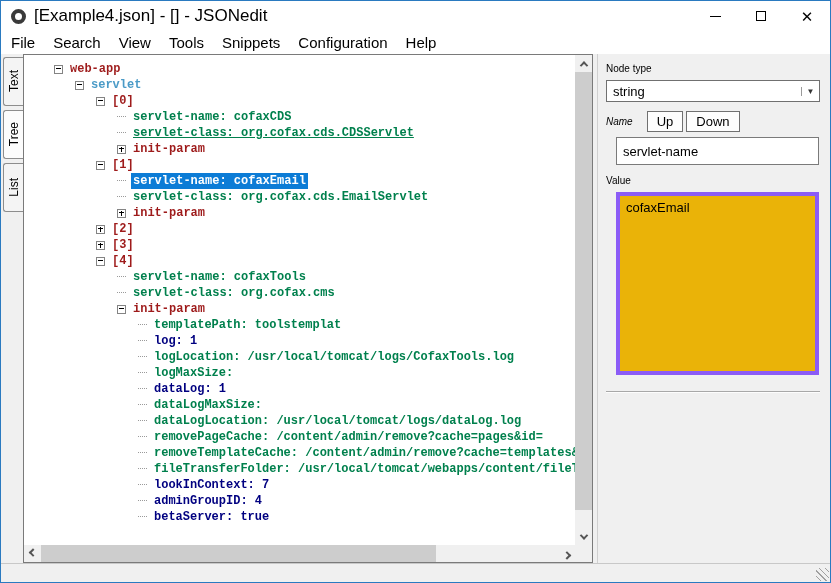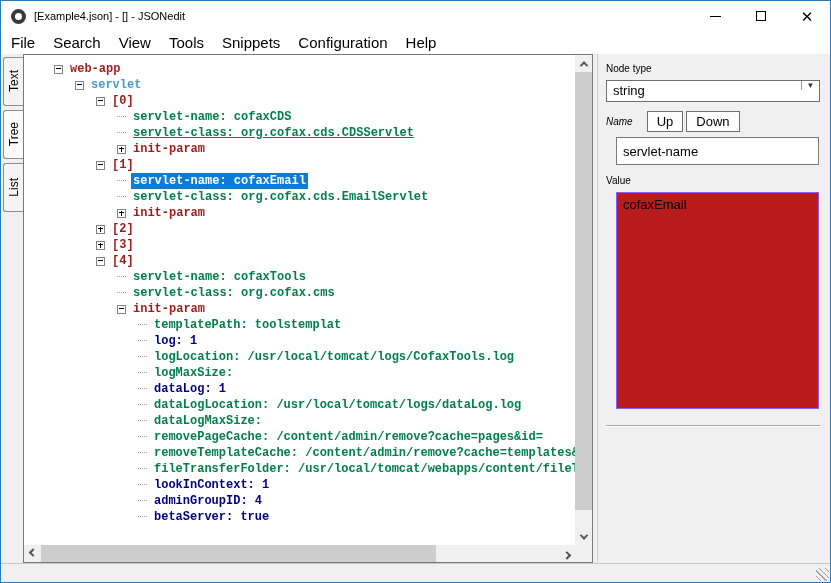--- a/index.html
+++ b/index.html
@@ -4,21 +4,21 @@
 <style>
   * { margin:0; padding:0; box-sizing:border-box; }
   html,body { width:831px; height:583px; background:#e8e8e8; font-family:"Liberation Sans", sans-serif; }
   .window {
     position:relative; width:831px; height:583px; background:#ffffff;
     border:1px solid #2a7ac0; overflow:hidden;
   }
   
   .titlebar { height:30px; display:flex; align-items:center; background:#ffffff; }
   .appicon { width:15px; height:15px; border:4px solid #3a3a3a; border-radius:50%; margin:0 8px 0 10px; flex:none; }
-  .title { font-size:11px; color:#000; white-space:nowrap; }
+  .title { font-size:17px; color:#000; white-space:nowrap; }
   .tb-spacer { flex:1; }
   .tbtn { width:46px; height:30px; display:flex; align-items:center; justify-content:center; flex:none; background:#fff; border:none; cursor:default; }
   .glyph-min { width:11px; height:1px; background:#000; display:block; }
   .glyph-max { width:10px; height:10px; border:1px solid #000; display:block; }
   .glyph-close { font-size:15px; line-height:1; color:#000; font-weight:400; }
   
   .menubar { height:23px; display:flex; align-items:center; background:#fff; padding-left:1px; }
   .mitem { font-size:15px; color:#000; padding:3px 9px; white-space:nowrap; }
   
   .content { position:absolute; top:53px; left:0; right:0; bottom:19px; background:#f0f0f0; display:flex; }
@@ -51,29 +51,29 @@
   .chev { display:block; width:6px; height:6px; border-left:2px solid #555; border-top:2px solid #555; }
   .chev.up    { transform:rotate(45deg)  translate(1px,1px); }
   .chev.down  { transform:rotate(225deg) translate(1px,1px); }
   .chev.left  { transform:rotate(-45deg) translate(1px,-1px); }
   .chev.right { transform:rotate(135deg) translate(1px,-1px); }
   
   .splitter { width:4px; flex:none; background:#f0f0f0; }
   
   .inspector { flex:1; background:#f0f0f0; border-left:1px solid #d0d0d0; padding:9px 10px 0 8px; }
   .ilabel { font-size:10px; color:#000; margin-bottom:6px; }
-  .combo { height:22px; background:#fff; border:1px solid #707070; display:flex; align-items:flex-start; margin-bottom:9px; }
+  .combo { height:22px; background:#fff; border:1px solid #707070; display:flex; align-items:center; margin-bottom:9px; }
   .combo-value { flex:1; font-size:13px; padding:2px 6px; color:#000; }
   .combo-arrow { width:18px; border-left:1px solid #9a9a9a; display:flex; align-items:center; justify-content:center; font-size:8px; color:#333; }
   .namerow { display:flex; align-items:center; margin-bottom:5px; }
   .namerow .ilabel { margin:0 14px 0 0;font-style:italic; }
   .pushbtn { font-size:13px; color:#000; background:#fdfdfd; border:1px solid #707070; padding:2px 9px; margin-right:3px; }
   .textfield { display:block; width:203px; margin-left:10px; height:28px; background:#fff; border:1px solid #7a7a7a;
                font-family:"Liberation Sans", sans-serif; font-size:13px; padding:4px 6px; color:#000; margin-bottom:10px; }
-  .valuearea { display:block; width:203px; margin-left:10px; height:217px; background:#b91c1c; border:1px solid #8b5cf6;
+  .valuearea { display:block; width:203px; margin-left:10px; height:183px; background:#eab308; border:4px solid #8b5cf6;
                font-family:"Liberation Sans", sans-serif; font-size:13px; padding:4px 6px; color:#000; resize:none; overflow:hidden; margin-bottom:0; }
   .divider { border-top:1px solid #a8a8a8; border-bottom:1px solid #fdfdfd; margin-top:16px; }
   
   .statusbar { position:absolute; left:0; right:0; bottom:0; height:19px; background:#f0f0f0; border-top:1px solid #c8c8c8; }
   .grip { position:absolute; right:1px; bottom:1px; width:13px; height:13px;
           background:repeating-linear-gradient(45deg, transparent 0 3px, #a0a0a0 3px 4px); }
 </style>
 </head>
 <body>
 
@@ -134,26 +134,26 @@
           <div class="trow" style="padding-left: 72px;"><span class="expander plus"></span><span class="tlabel" style="color: rgb(158, 27, 27);">[3]</span></div>
           <div class="trow" style="padding-left: 72px;"><span class="expander minus"></span><span class="tlabel" style="color: rgb(158, 27, 27);">[4]</span></div>
           <div class="trow" style="padding-left: 93px;"><span class="stub"></span><span class="tlabel" style="color: rgb(0, 128, 77);">servlet-name: cofaxTools</span></div>
           <div class="trow" style="padding-left: 93px;"><span class="stub"></span><span class="tlabel" style="color: rgb(0, 128, 77);">servlet-class: org.cofax.cms</span></div>
           <div class="trow" style="padding-left: 93px;"><span class="expander minus"></span><span class="tlabel" style="color: rgb(158, 27, 27);">init-param</span></div>
           <div class="trow" style="padding-left: 114px;"><span class="stub"></span><span class="tlabel" style="color: rgb(0, 128, 77);">templatePath: toolstemplat</span></div>
           <div class="trow" style="padding-left: 114px;"><span class="stub"></span><span class="tlabel" style="color: rgb(0, 0, 128);">log: 1</span></div>
           <div class="trow" style="padding-left: 114px;"><span class="stub"></span><span class="tlabel" style="color: rgb(0, 128, 77);">logLocation: /usr/local/tomcat/logs/CofaxTools.log</span></div>
           <div class="trow" style="padding-left: 114px;"><span class="stub"></span><span class="tlabel" style="color: rgb(0, 128, 77);">logMaxSize:</span></div>
           <div class="trow" style="padding-left: 114px;"><span class="stub"></span><span class="tlabel" style="color: rgb(0, 0, 128);">dataLog: 1</span></div>
+          <div class="trow" style="padding-left: 114px;"><span class="stub"></span><span class="tlabel" style="color: rgb(0, 128, 77);">dataLogMaxSize:</span></div>
           <div class="trow" style="padding-left: 114px;"><span class="stub"></span><span class="tlabel" style="color: rgb(0, 128, 77);">dataLogLocation: /usr/local/tomcat/logs/dataLog.log</span></div>
-          <div class="trow" style="padding-left: 114px;"><span class="stub"></span><span class="tlabel" style="color: rgb(0, 128, 77);">dataLogMaxSize:</span></div>
           <div class="trow" style="padding-left: 114px;"><span class="stub"></span><span class="tlabel" style="color: rgb(0, 128, 77);">removePageCache: /content/admin/remove?cache=pages&amp;id=</span></div>
           <div class="trow" style="padding-left: 114px;"><span class="stub"></span><span class="tlabel" style="color: rgb(0, 128, 77);">removeTemplateCache: /content/admin/remove?cache=templates&amp;id=</span></div>
           <div class="trow" style="padding-left: 114px;"><span class="stub"></span><span class="tlabel" style="color: rgb(0, 128, 77);">fileTransferFolder: /usr/local/tomcat/webapps/content/fileTran</span></div>
-          <div class="trow" style="padding-left: 114px;"><span class="stub"></span><span class="tlabel" style="color: rgb(0, 0, 128);">lookInContext: 1</span></div>
+          <div class="trow" style="padding-left: 114px;"><span class="stub"></span><span class="tlabel" style="color: rgb(0, 0, 128);">lookInContext: 7</span></div>
           <div class="trow" style="padding-left: 114px;"><span class="stub"></span><span class="tlabel" style="color: rgb(0, 0, 128);">adminGroupID: 4</span></div>
           <div class="trow" style="padding-left: 114px;"><span class="stub"></span><span class="tlabel" style="color: rgb(0, 0, 128);">betaServer: true</span></div>
         </div>
 
       <div class="vscroll">
         <div class="sbtn up">
             <span class="chev up"></span>
           </div>
         <div class="vthumb"></div>
         <div class="sbtn down">

